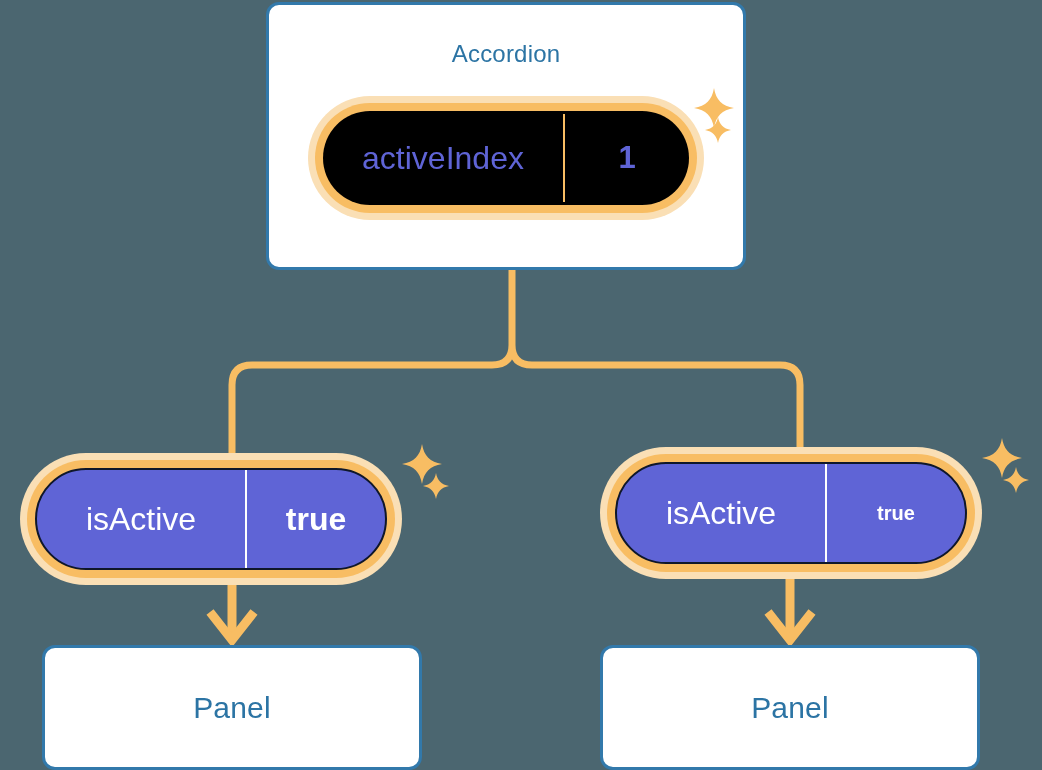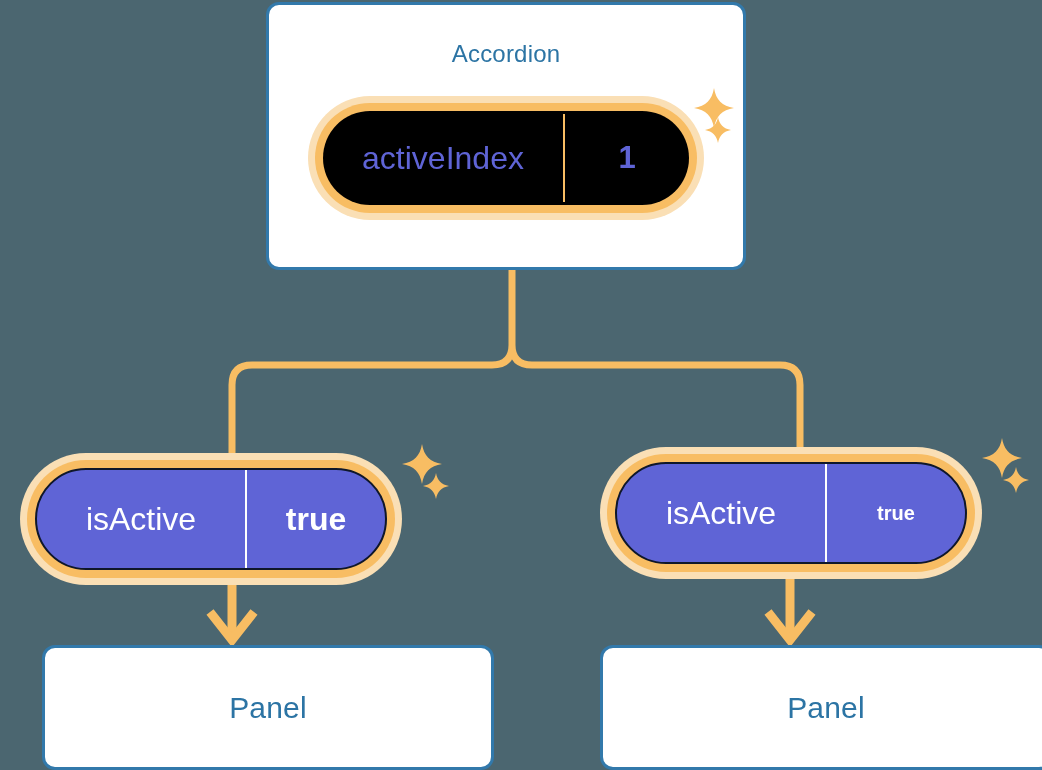--- a/index.html
+++ b/index.html
@@ -55,21 +55,21 @@
     top: 2px;
     width: 480px;
     height: 268px;
   }
   #accordion-box .comp-title {
     top: 35px;
   }
 
   .panel-box {
     top: 645px;
-    width: 452px;
+    width: 380px;
     height: 125px;
   }
   #panel-left  { left: 42px; }
   #panel-right { left: 600px; }
   .panel-box .comp-title {
     top: 43px;
     font-size: 30px;
   }
 
   

